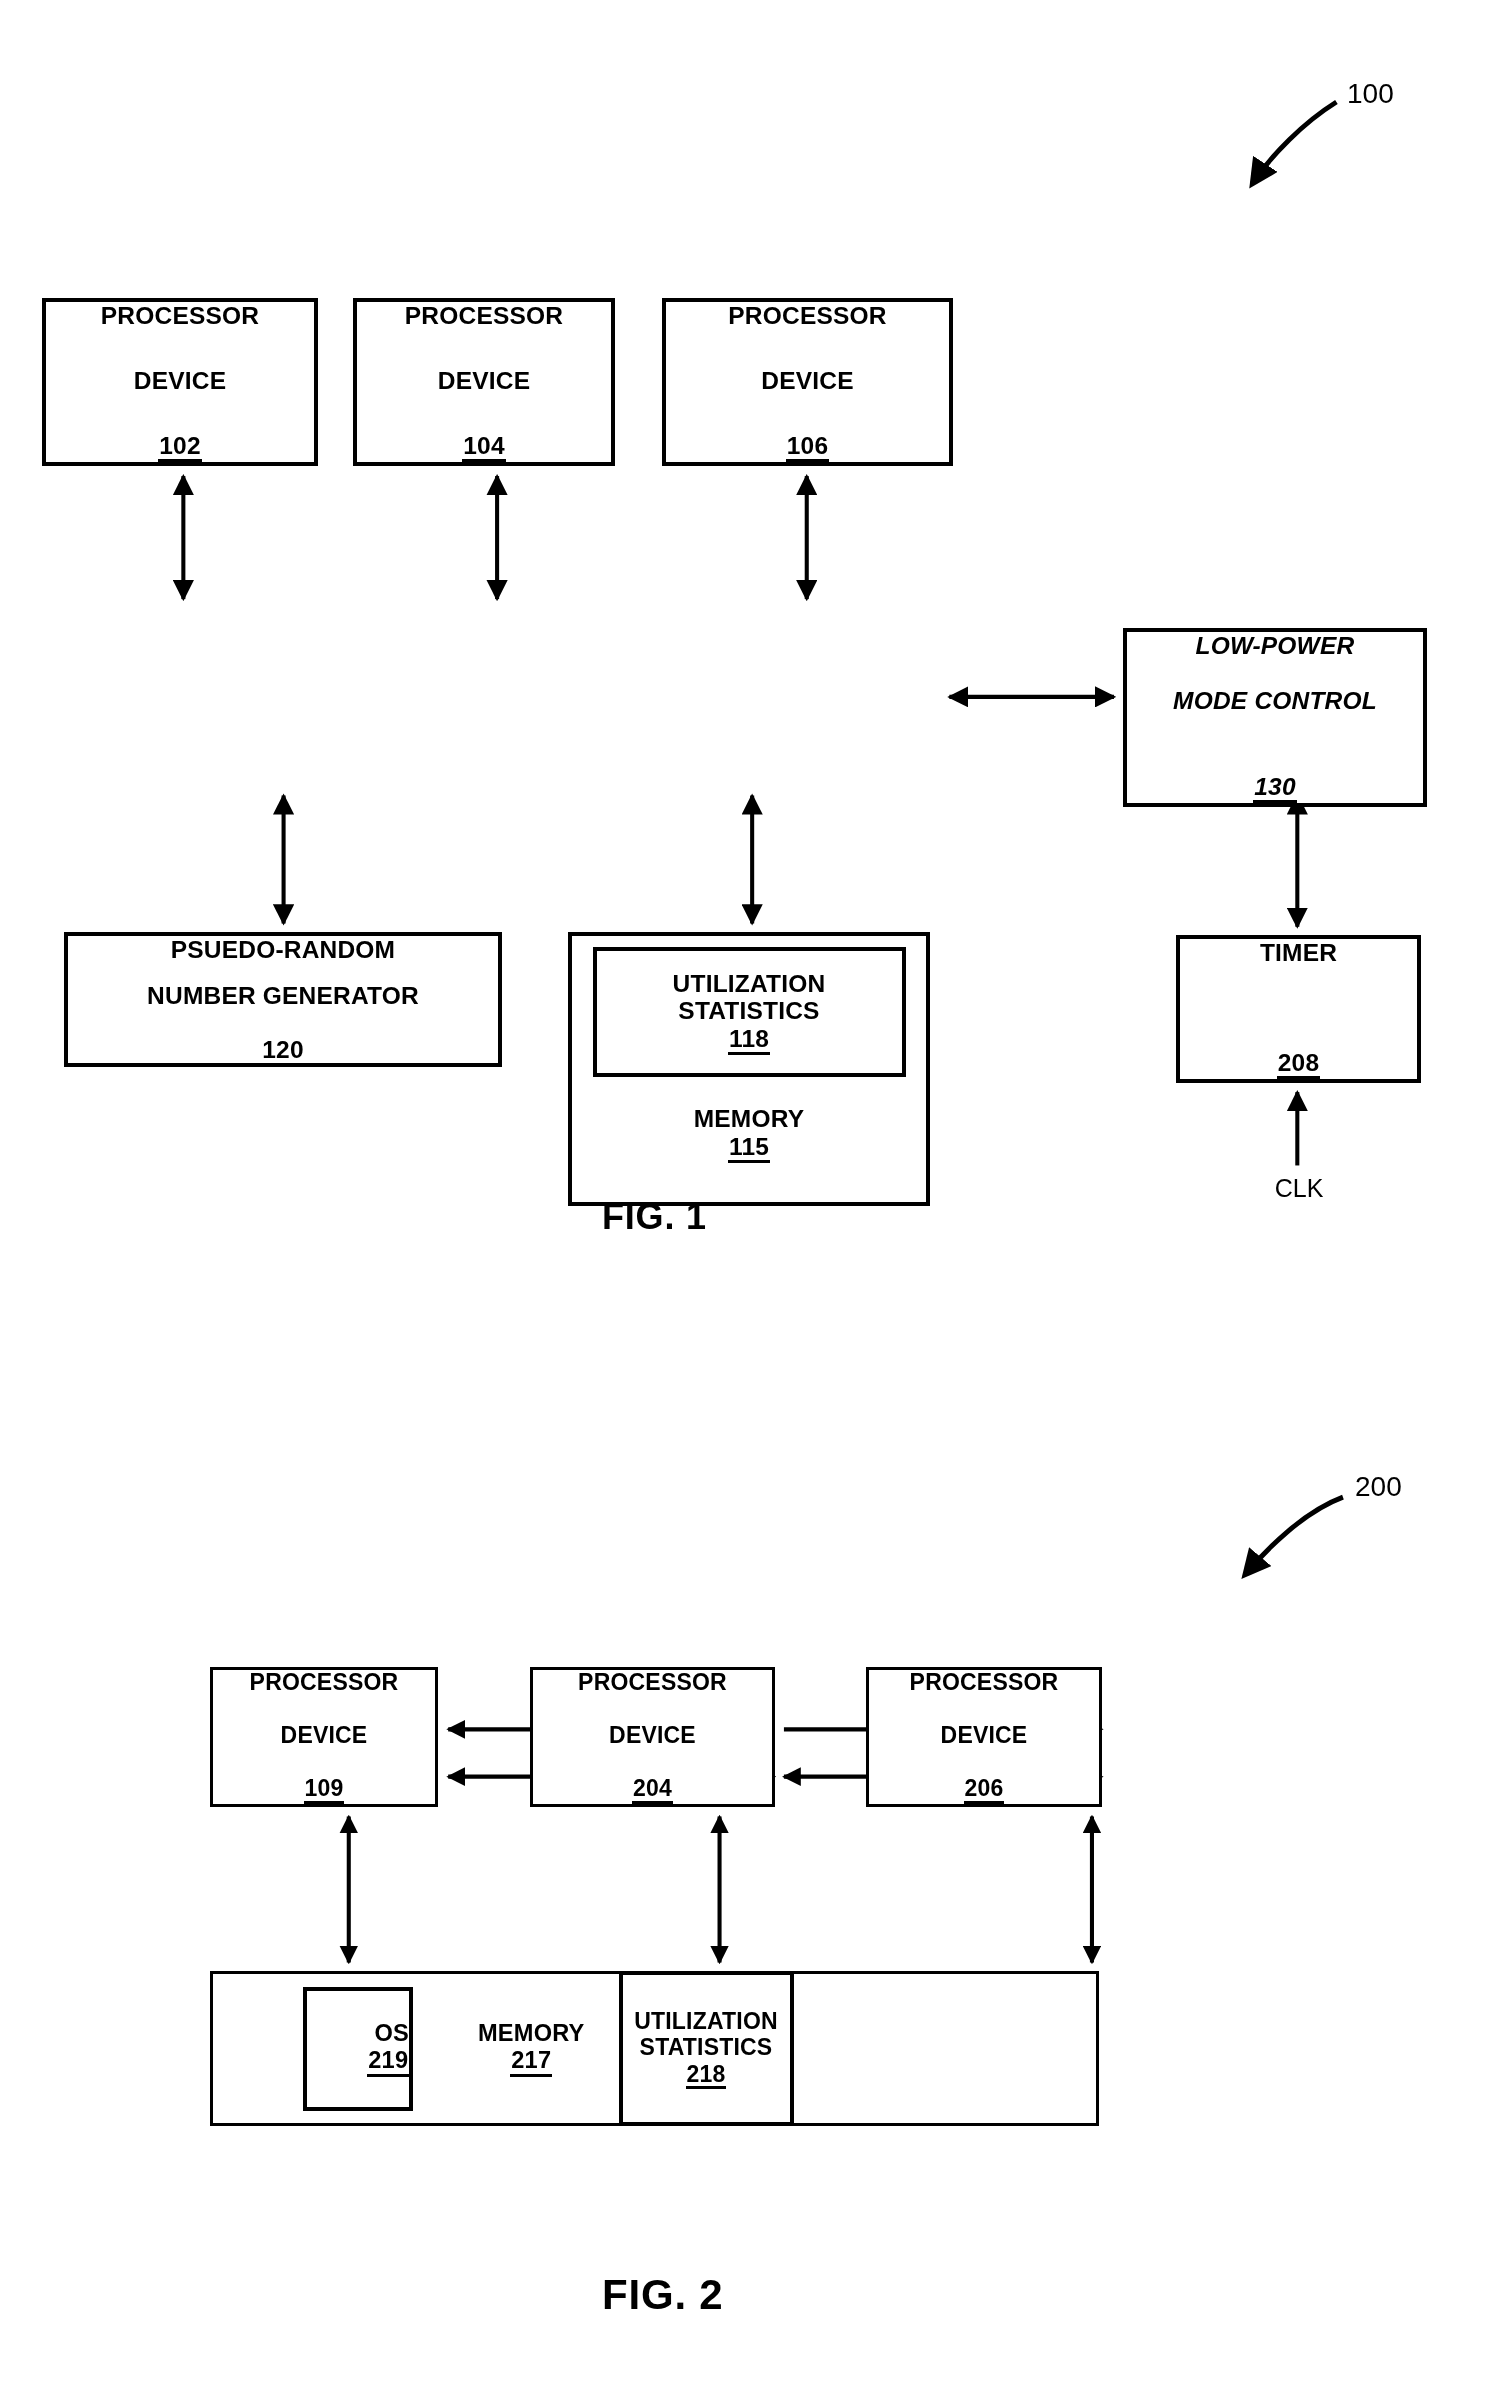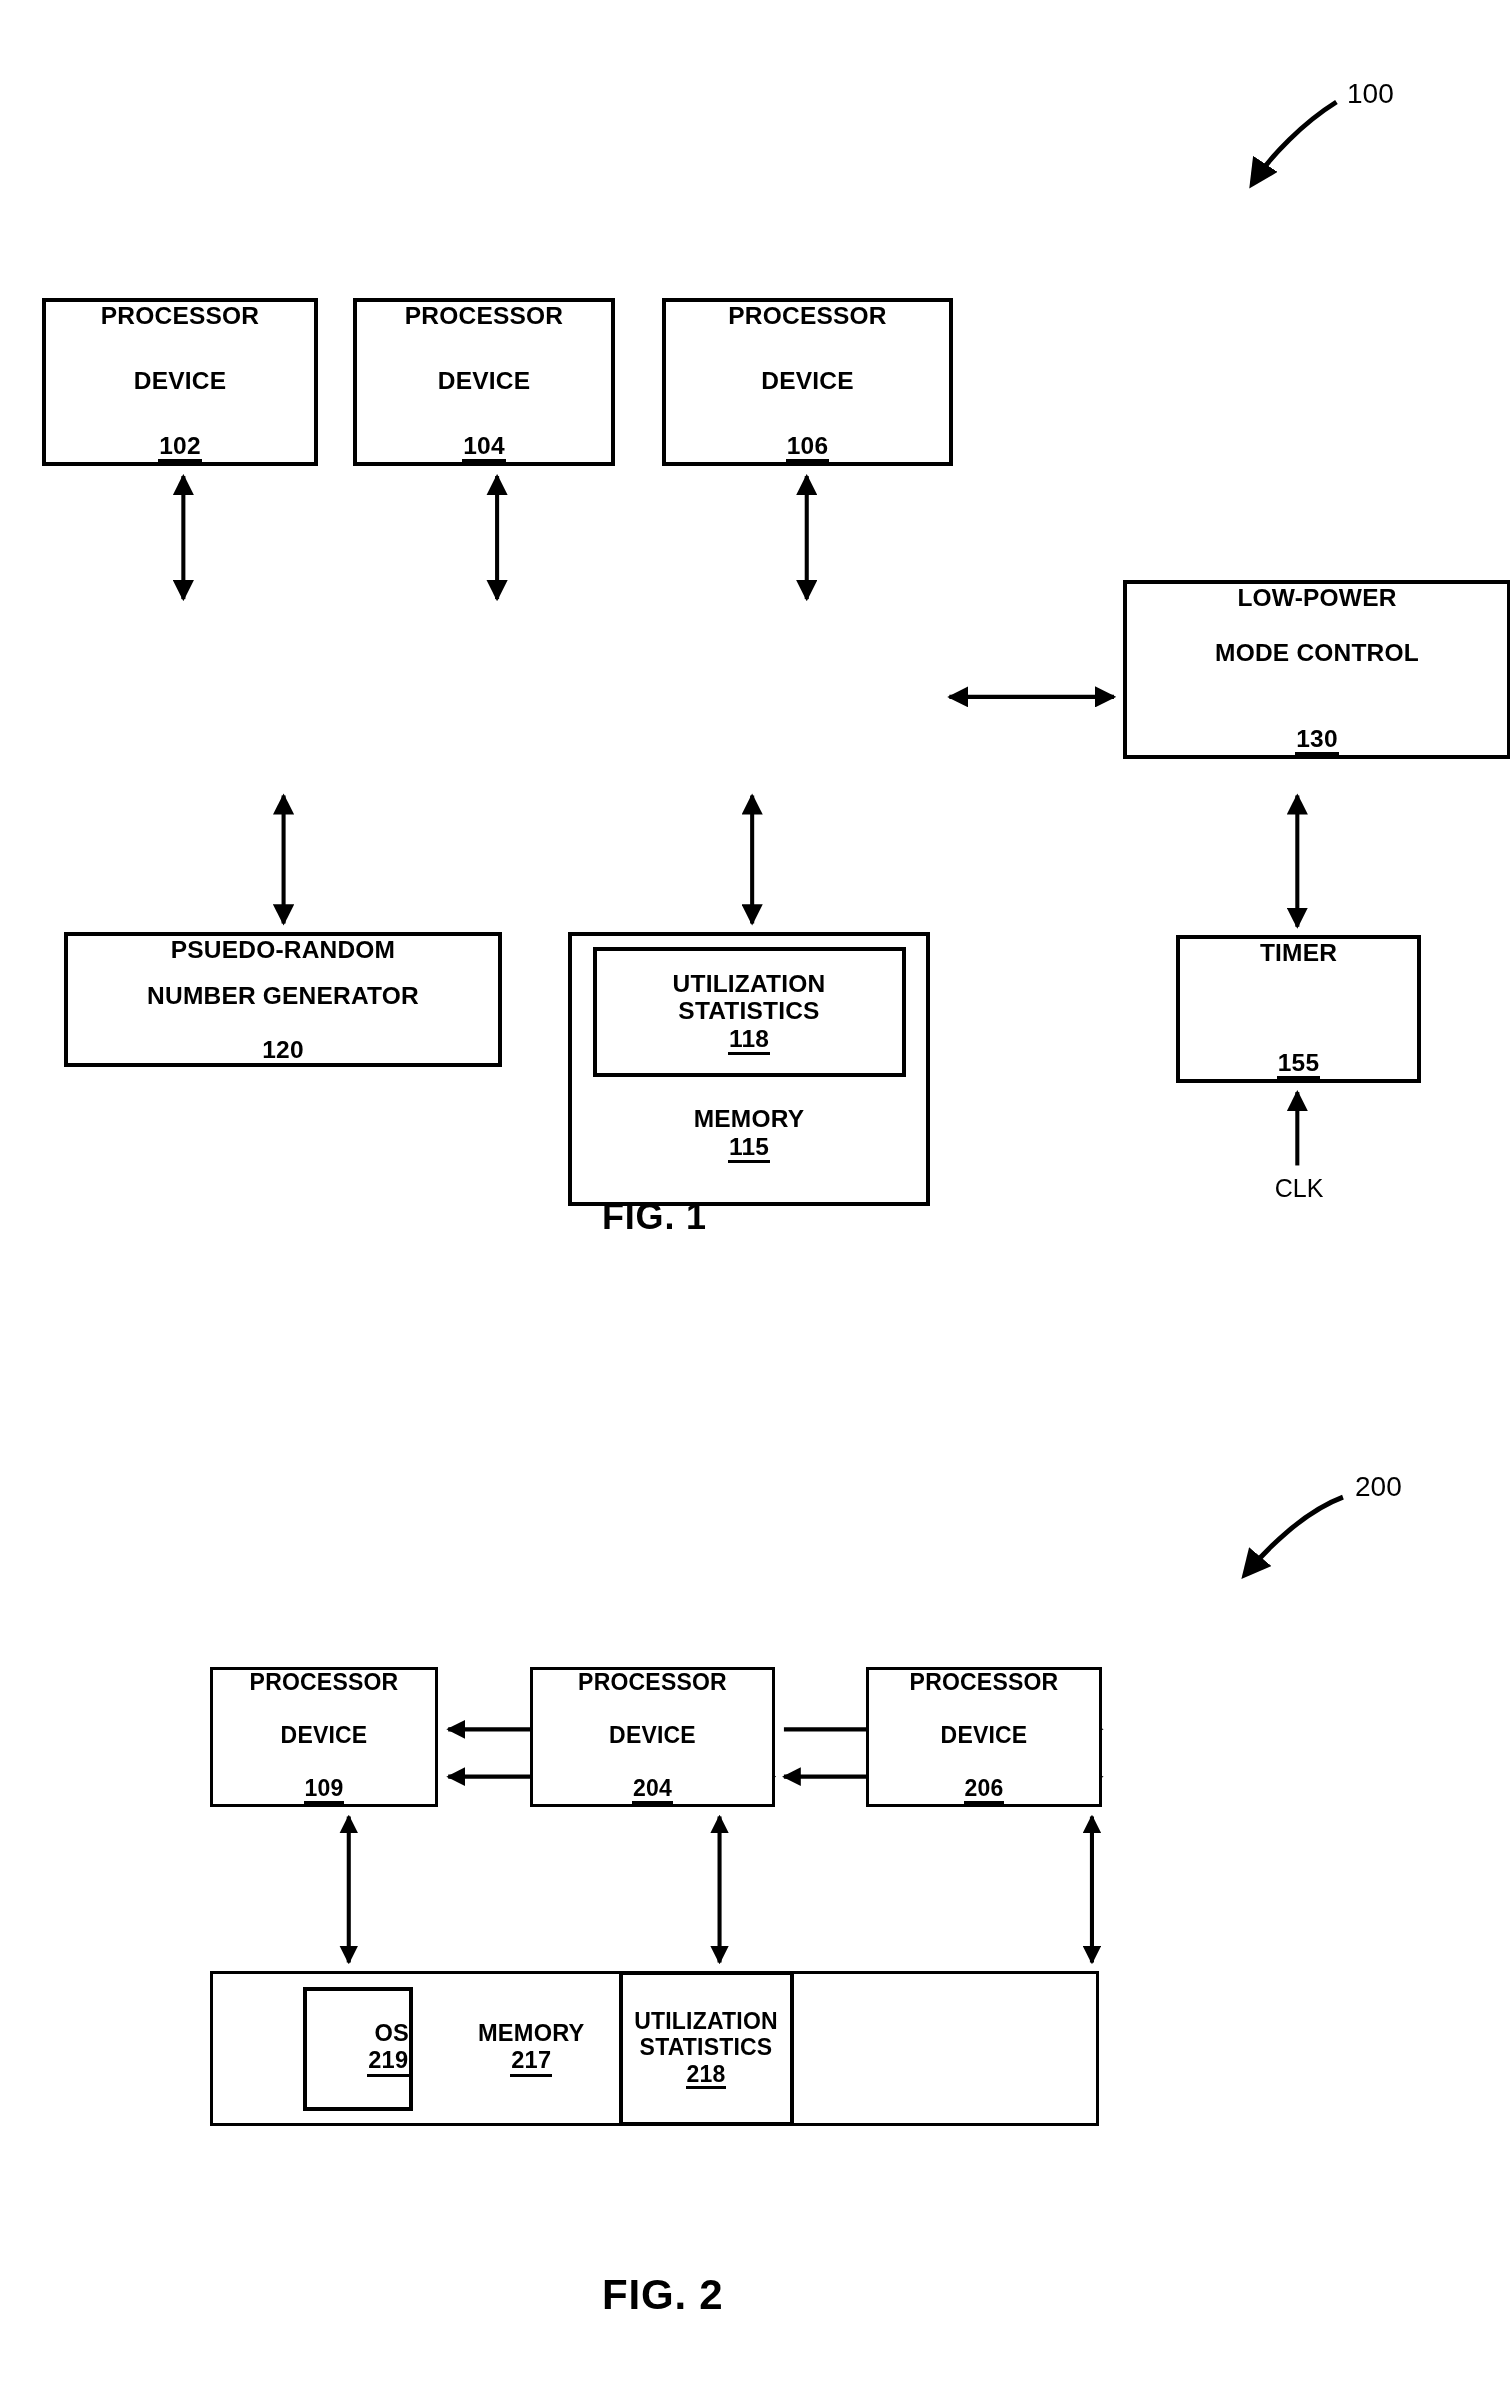--- a/index.html
+++ b/index.html
@@ -78,21 +78,21 @@
   
   #box102 { left: 42px;  top: 298px; width: 276px; height: 168px; font-size: 24.5px; }
   #box104 { left: 353px; top: 298px; width: 262px; height: 168px; font-size: 24.5px; }
   #box106 { left: 662px; top: 298px; width: 291px; height: 168px; font-size: 24.5px; }
 
   #box110 { left: 61px;  top: 608px; width: 878px; height: 179px;
             font-size: 25px; justify-content: flex-start; }
   #box110 .label { margin-top: 34px; }
   #box110 .refwrap { margin-top: 36px; margin-left: -16.3px; }
 
-  #box130 { left: 1123px; top: 580px; width: 388px; height: 179px; font-size: 24.5px; }
+  #box130 { left: 1123px; top: 628px; width: 304px; height: 179px; font-size: 24.5px; font-style: italic; }
   #box130 .refwrap { margin-top: 31px; }
 
   #box120 { left: 64px; top: 932px; width: 438px; height: 135px; font-size: 24.5px; }
   #box120 .plainwrap { margin-top: 8.2px; }
 
   #box115 { left: 568px; top: 932px; width: 362px; height: 274px;
             font-size: 24.5px; justify-content: flex-start; }
   #box118 { position: relative; width: 313px; height: 130px; margin-top: 11.4px;
             border: 4.1px solid #000; box-sizing: border-box;
             display: flex; flex-direction: column; align-items: center;
@@ -233,21 +233,21 @@
     </div>
     <div class="memwrap">
       <span class="label">MEMORY</span>
       <span class="refnum">115</span>
     </div>
   </div>
 
   <div class="box" id="box125">
     <span class="label">TIMER</span>
     <span class="refwrap">
-      <span class="refnum">155</span>
+      <span class="refnum">208</span>
     </span>
   </div>
 
   <div class="free" id="clkLabel">CLK</div>
 
   <div class="figcap" id="fig1cap">FIG. 1</div>
 
   <div class="free" id="ref200">200</div>
 
   <div class="box thin" id="box202">

